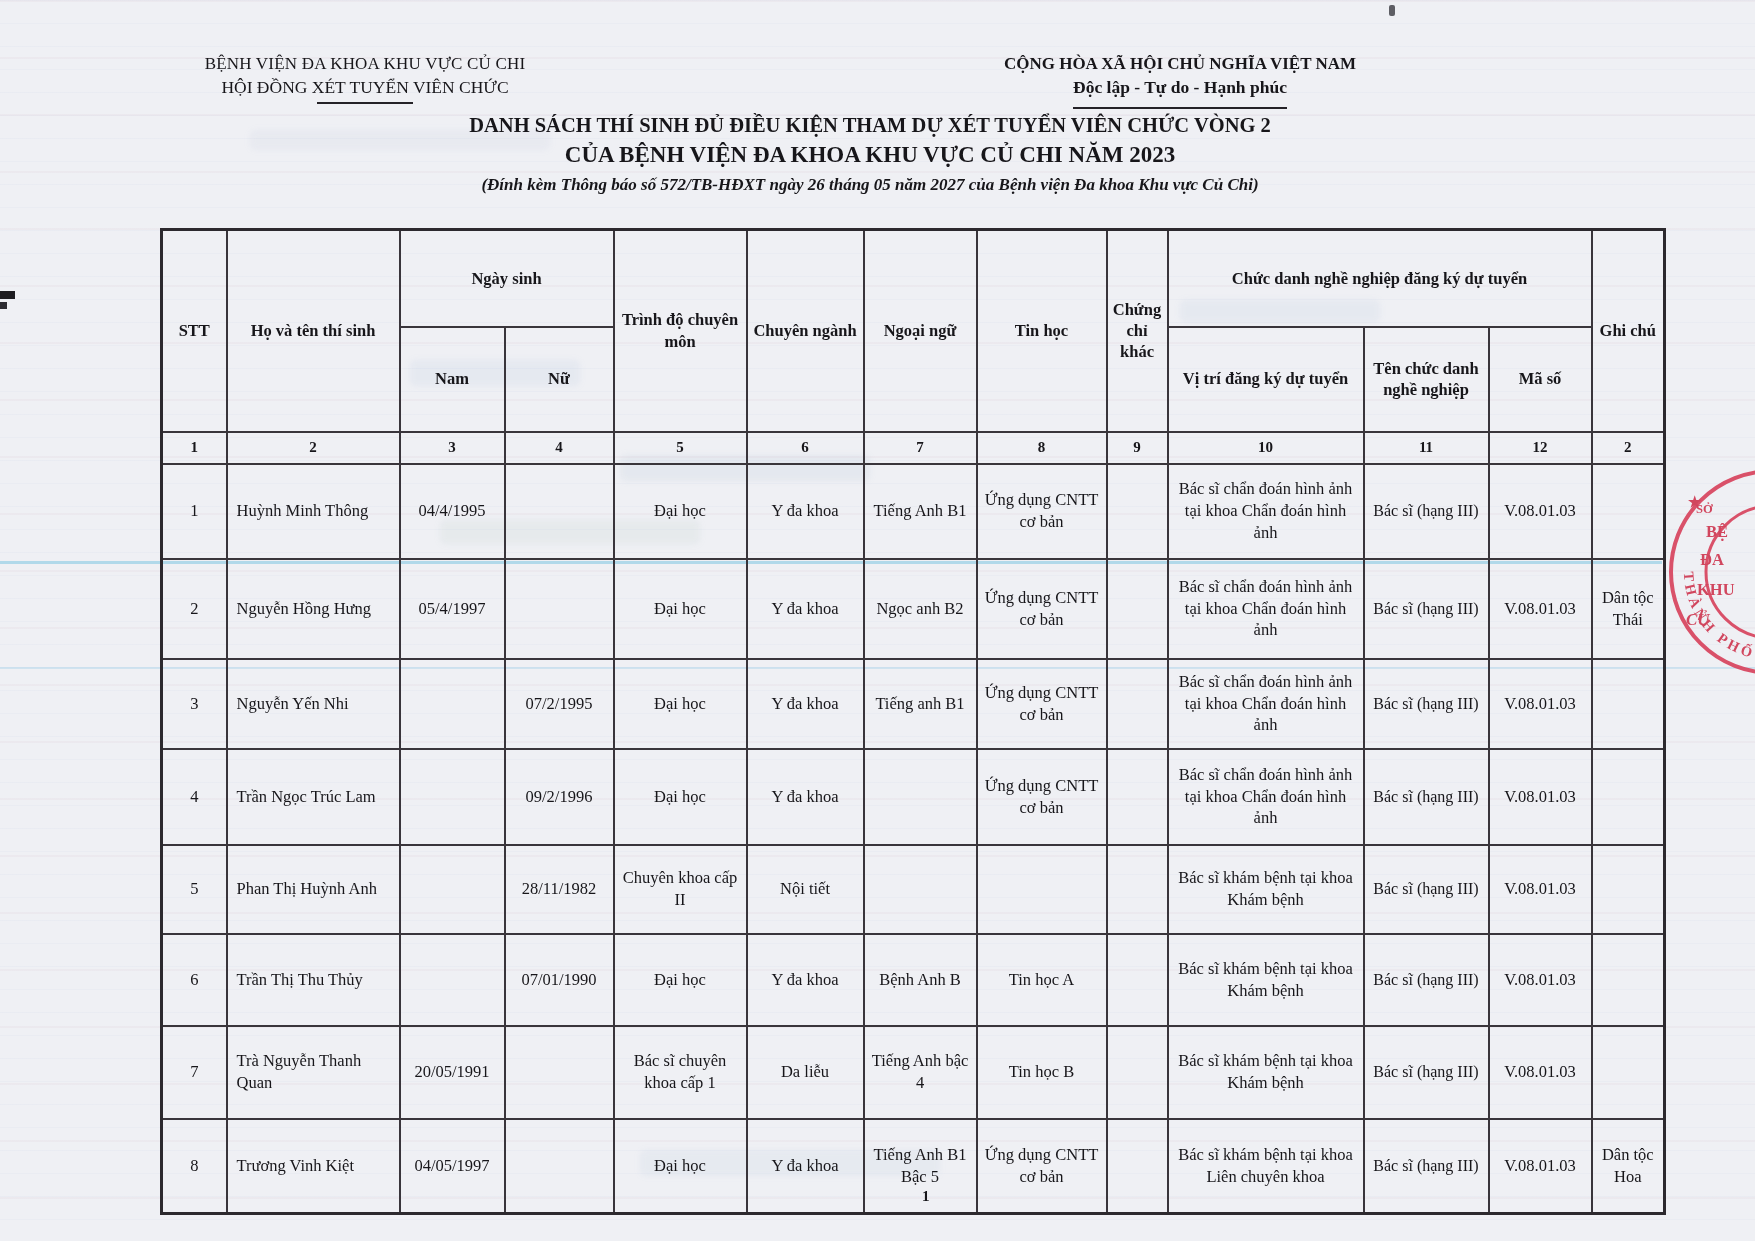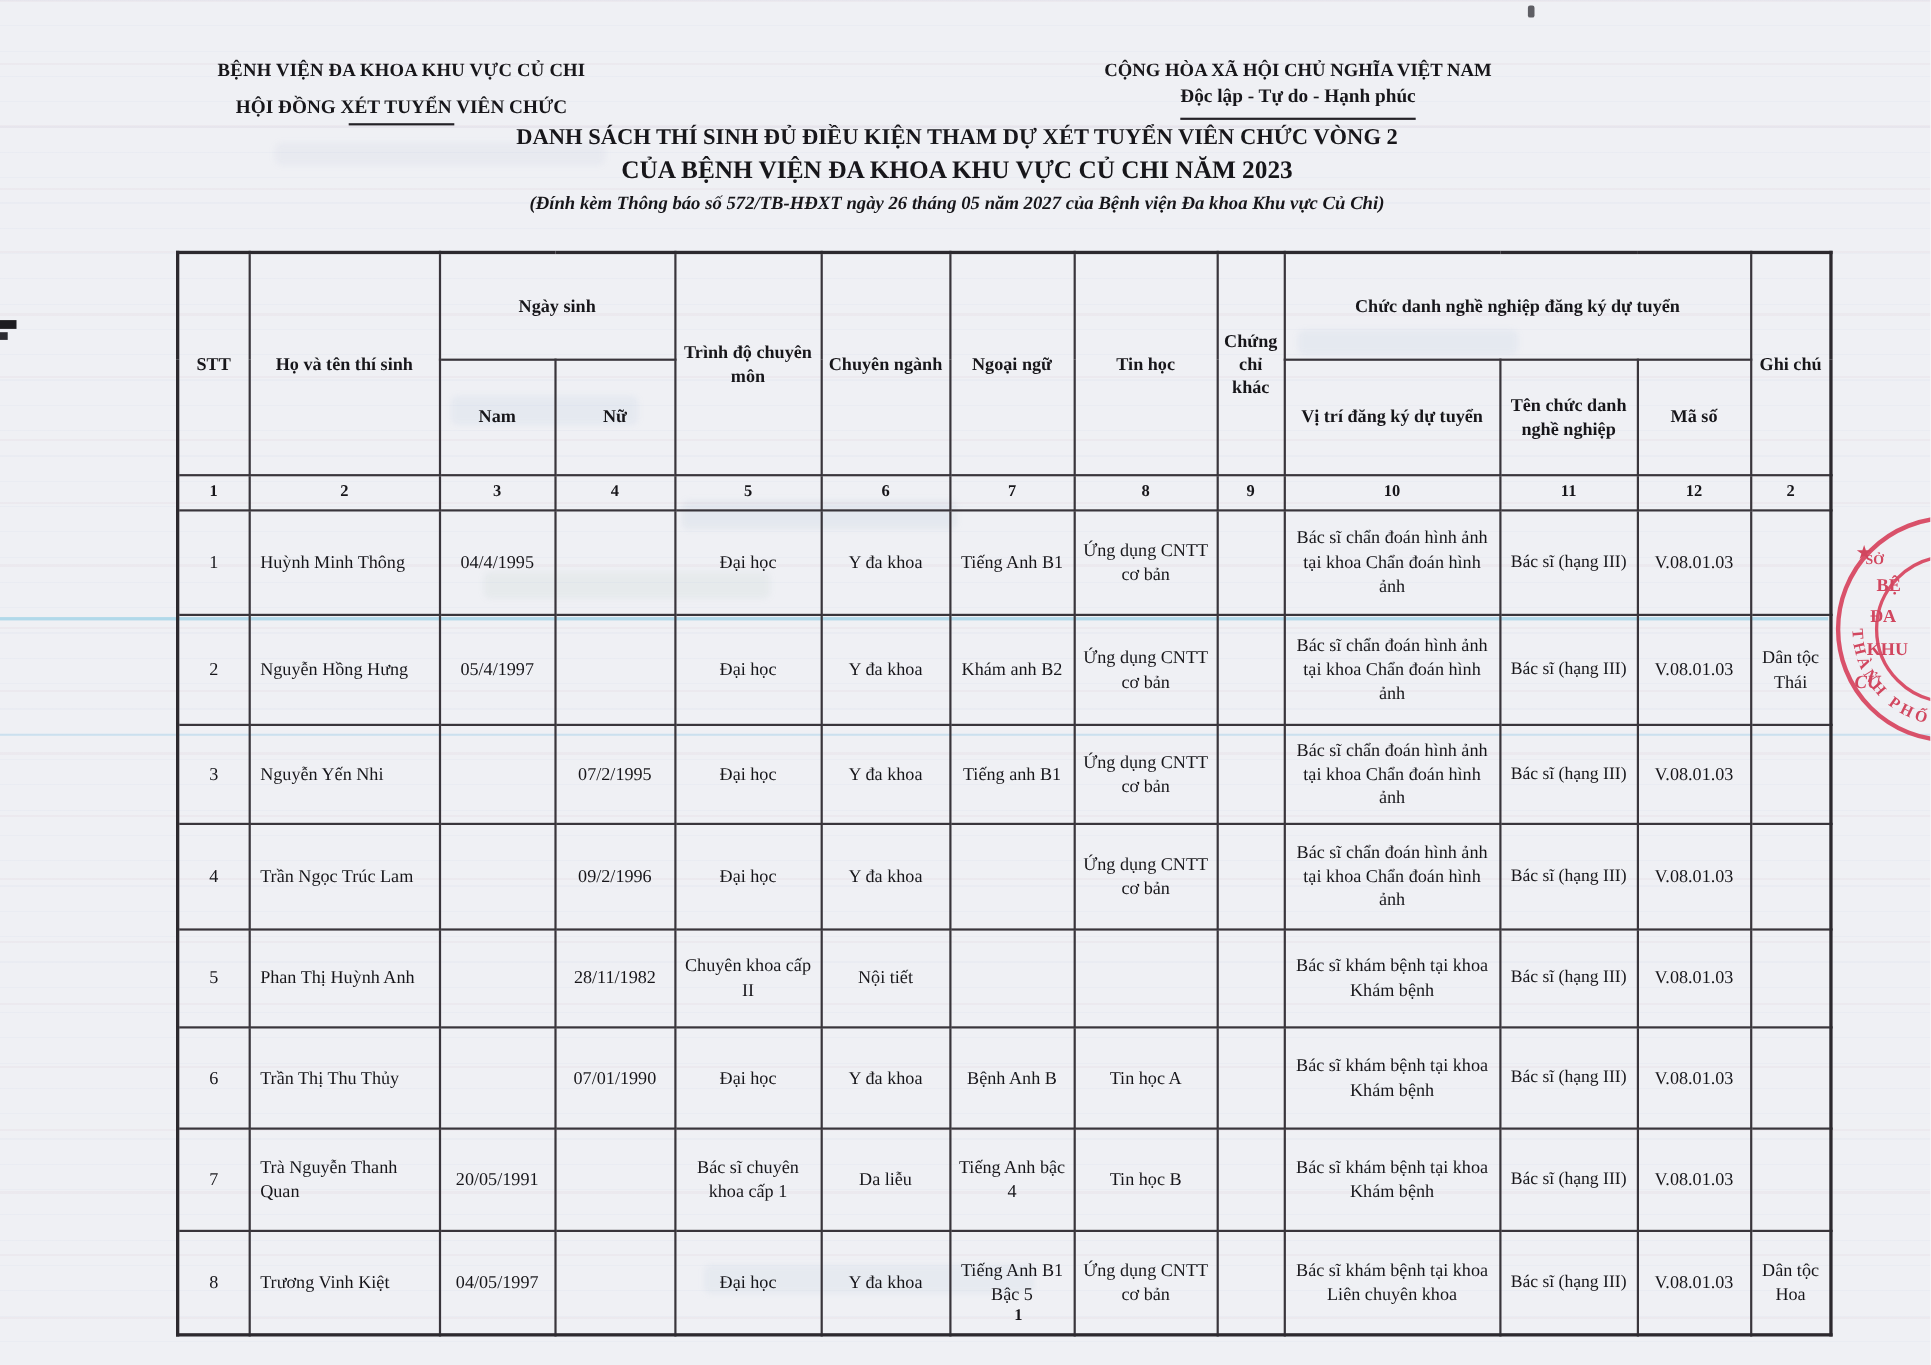--- a/index.html
+++ b/index.html
@@ -24,22 +24,22 @@
   .speck{position:absolute;left:1389px;top:5px;width:6px;height:11px;background:rgba(45,45,52,.75);border-radius:2px;}
   .smudge{position:absolute;filter:blur(3px);background:rgba(120,150,200,.08);border-radius:6px;}
   .sm1{left:410px;top:360px;width:170px;height:26px;}
   .sm2{left:620px;top:455px;width:250px;height:26px;background:rgba(120,160,190,.09);}
   .sm3{left:1180px;top:300px;width:200px;height:22px;}
   .sm4{left:440px;top:520px;width:260px;height:24px;background:rgba(130,170,150,.08);}
   .sm5{left:640px;top:1150px;width:300px;height:26px;background:rgba(120,150,200,.07);}
   .sm6{left:250px;top:130px;width:300px;height:20px;background:rgba(140,160,200,.07);}
   
   .org-block{position:absolute;left:140px;top:54px;width:450px;text-align:center;}
-  .org-line1{font-size:17px;font-weight:bold;letter-spacing:.2px;}
-  .org-line2{font-size:17.5px;font-weight:bold;margin-top:13px;}
+  .org-line1{font-size:17px;font-weight:normal;letter-spacing:.2px;}
+  .org-line2{font-size:17.5px;font-weight:normal;margin-top:3px;}
   .org-underline{width:96px;border-top:2.5px solid #242227;margin:4px auto 0;}
   .national-block{position:absolute;left:955px;top:54px;width:450px;text-align:center;}
   .nat-line1{font-size:17px;font-weight:bold;}
   .nat-line2{font-size:17.5px;font-weight:bold;display:inline-block;margin-top:3px;
              border-bottom:2.5px solid #242227;padding-bottom:9px;}
   .title-block{position:absolute;left:180px;top:114px;width:1380px;text-align:center;}
   .title-line1{font-size:20.5px;font-weight:bold;}
   .title-line2{font-size:23px;font-weight:bold;margin-top:5px;}
   .subtitle{font-size:17px;font-style:italic;font-weight:bold;margin-top:7px;}
   
@@ -186,21 +186,21 @@
           <td class="c-code">V.08.01.03</td>
           <td class="c-note"></td>
         </tr>
         <tr>
           <td class="c-stt">2</td>
           <td class="c-name">Nguyễn Hồng Hưng</td>
           <td class="c-male">05/4/1997</td>
           <td class="c-female"></td>
           <td class="c-qualification">Đại học</td>
           <td class="c-major">Y đa khoa</td>
-          <td class="c-language">Khám anh B2</td>
+          <td class="c-language">Ngọc anh B2</td>
           <td class="c-it">Ứng dụng CNTT cơ bản</td>
           <td class="c-other_cert"></td>
           <td class="c-position">Bác sĩ chẩn đoán hình ảnh tại khoa Chẩn đoán hình ảnh</td>
           <td class="c-job_title">Bác sĩ (hạng III)</td>
           <td class="c-code">V.08.01.03</td>
           <td class="c-note">Dân tộc Thái</td>
         </tr>
         <tr>
           <td class="c-stt">3</td>
           <td class="c-name">Nguyễn Yến Nhi</td>

